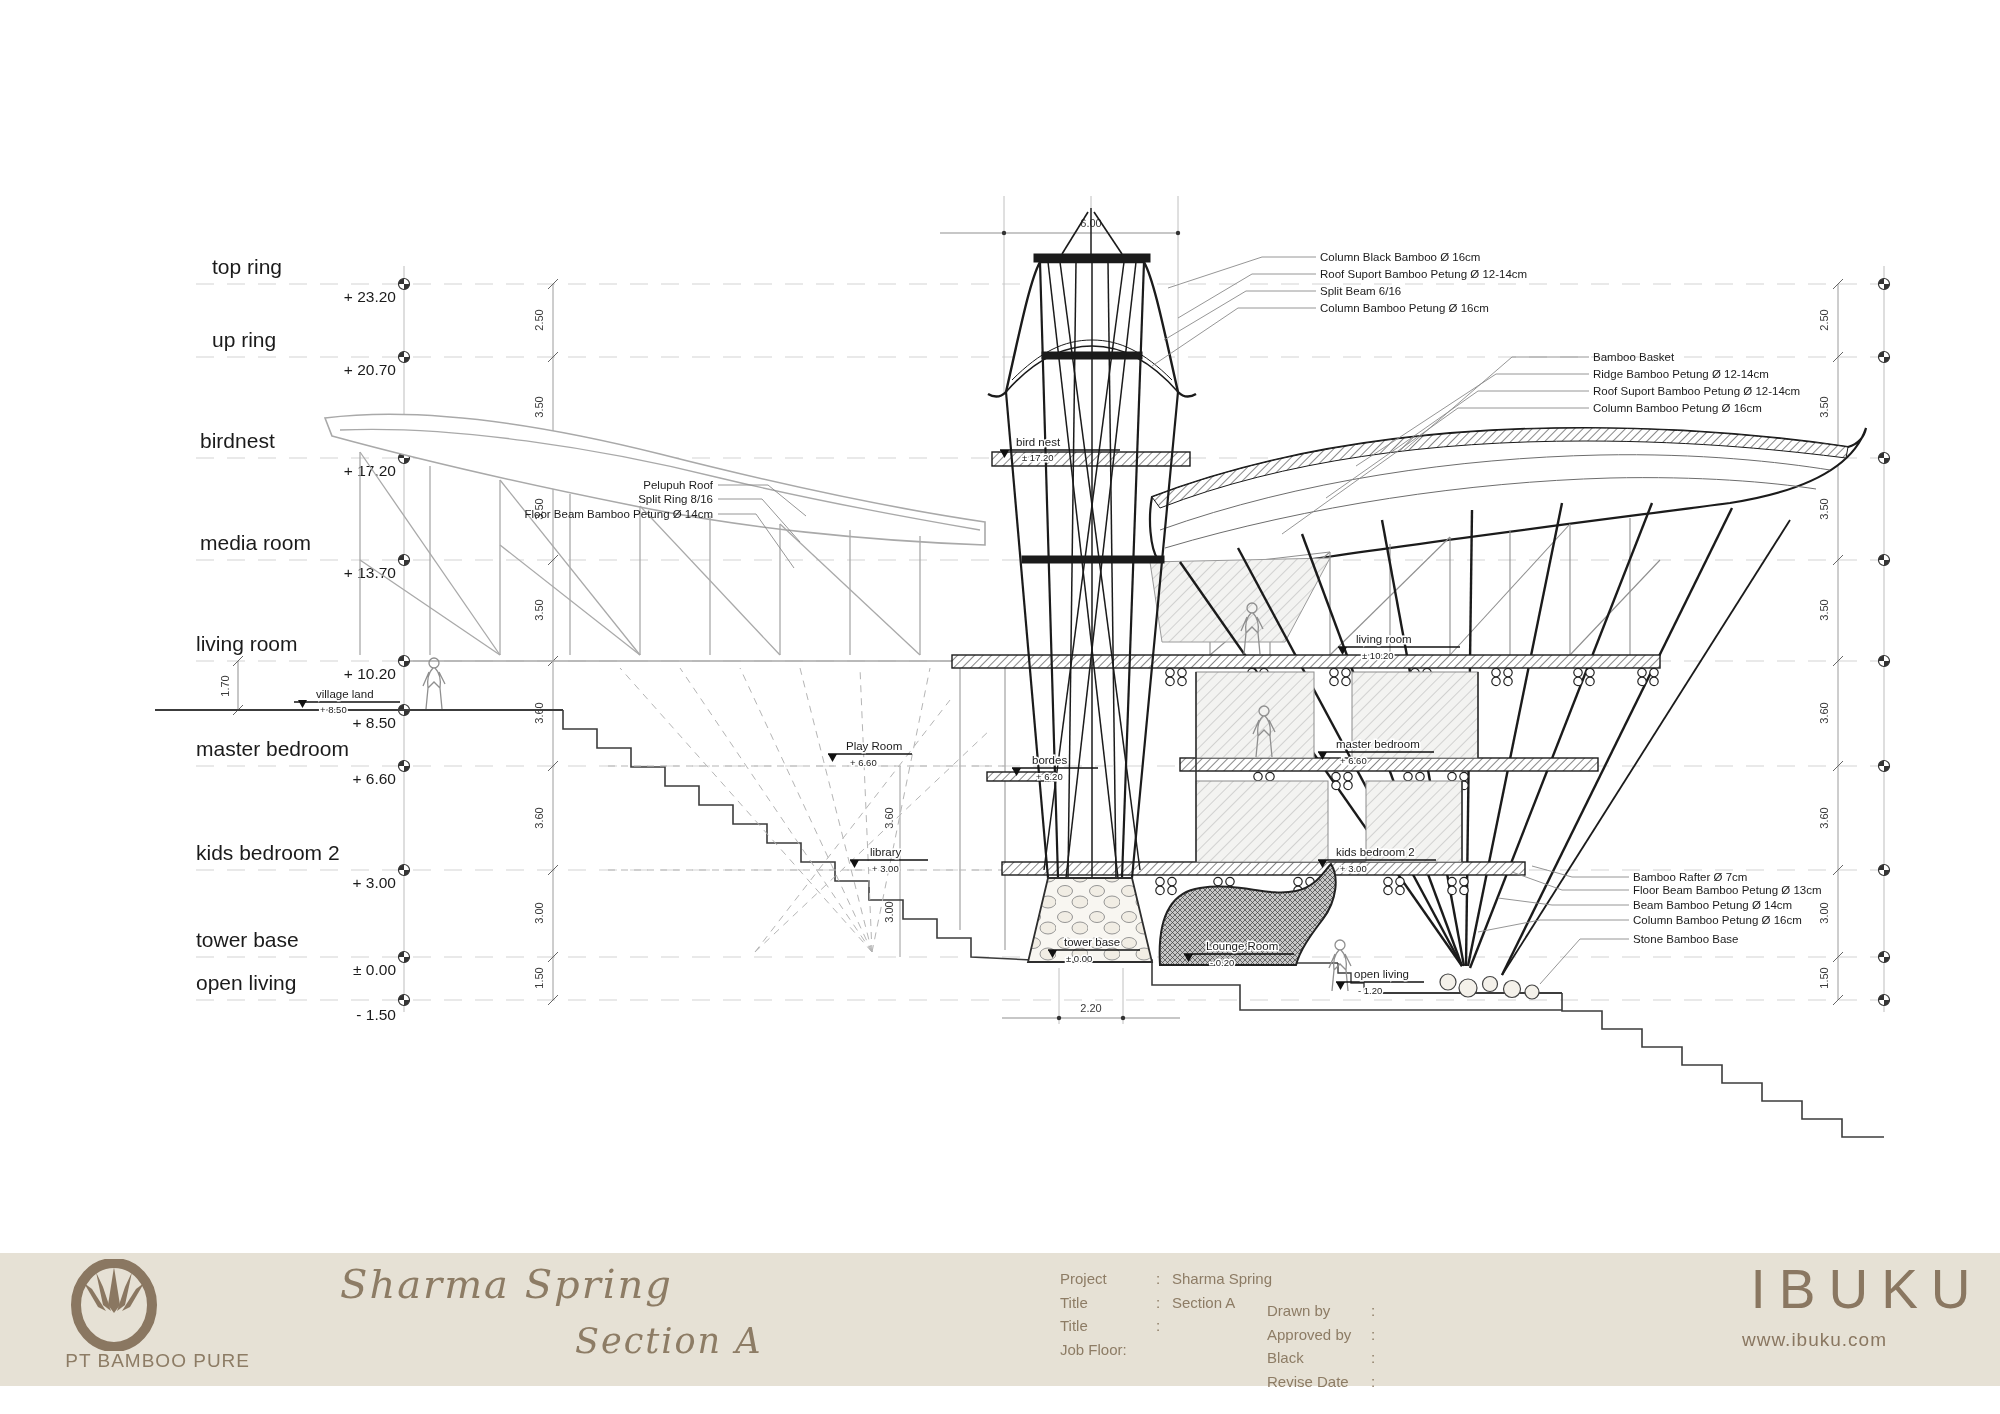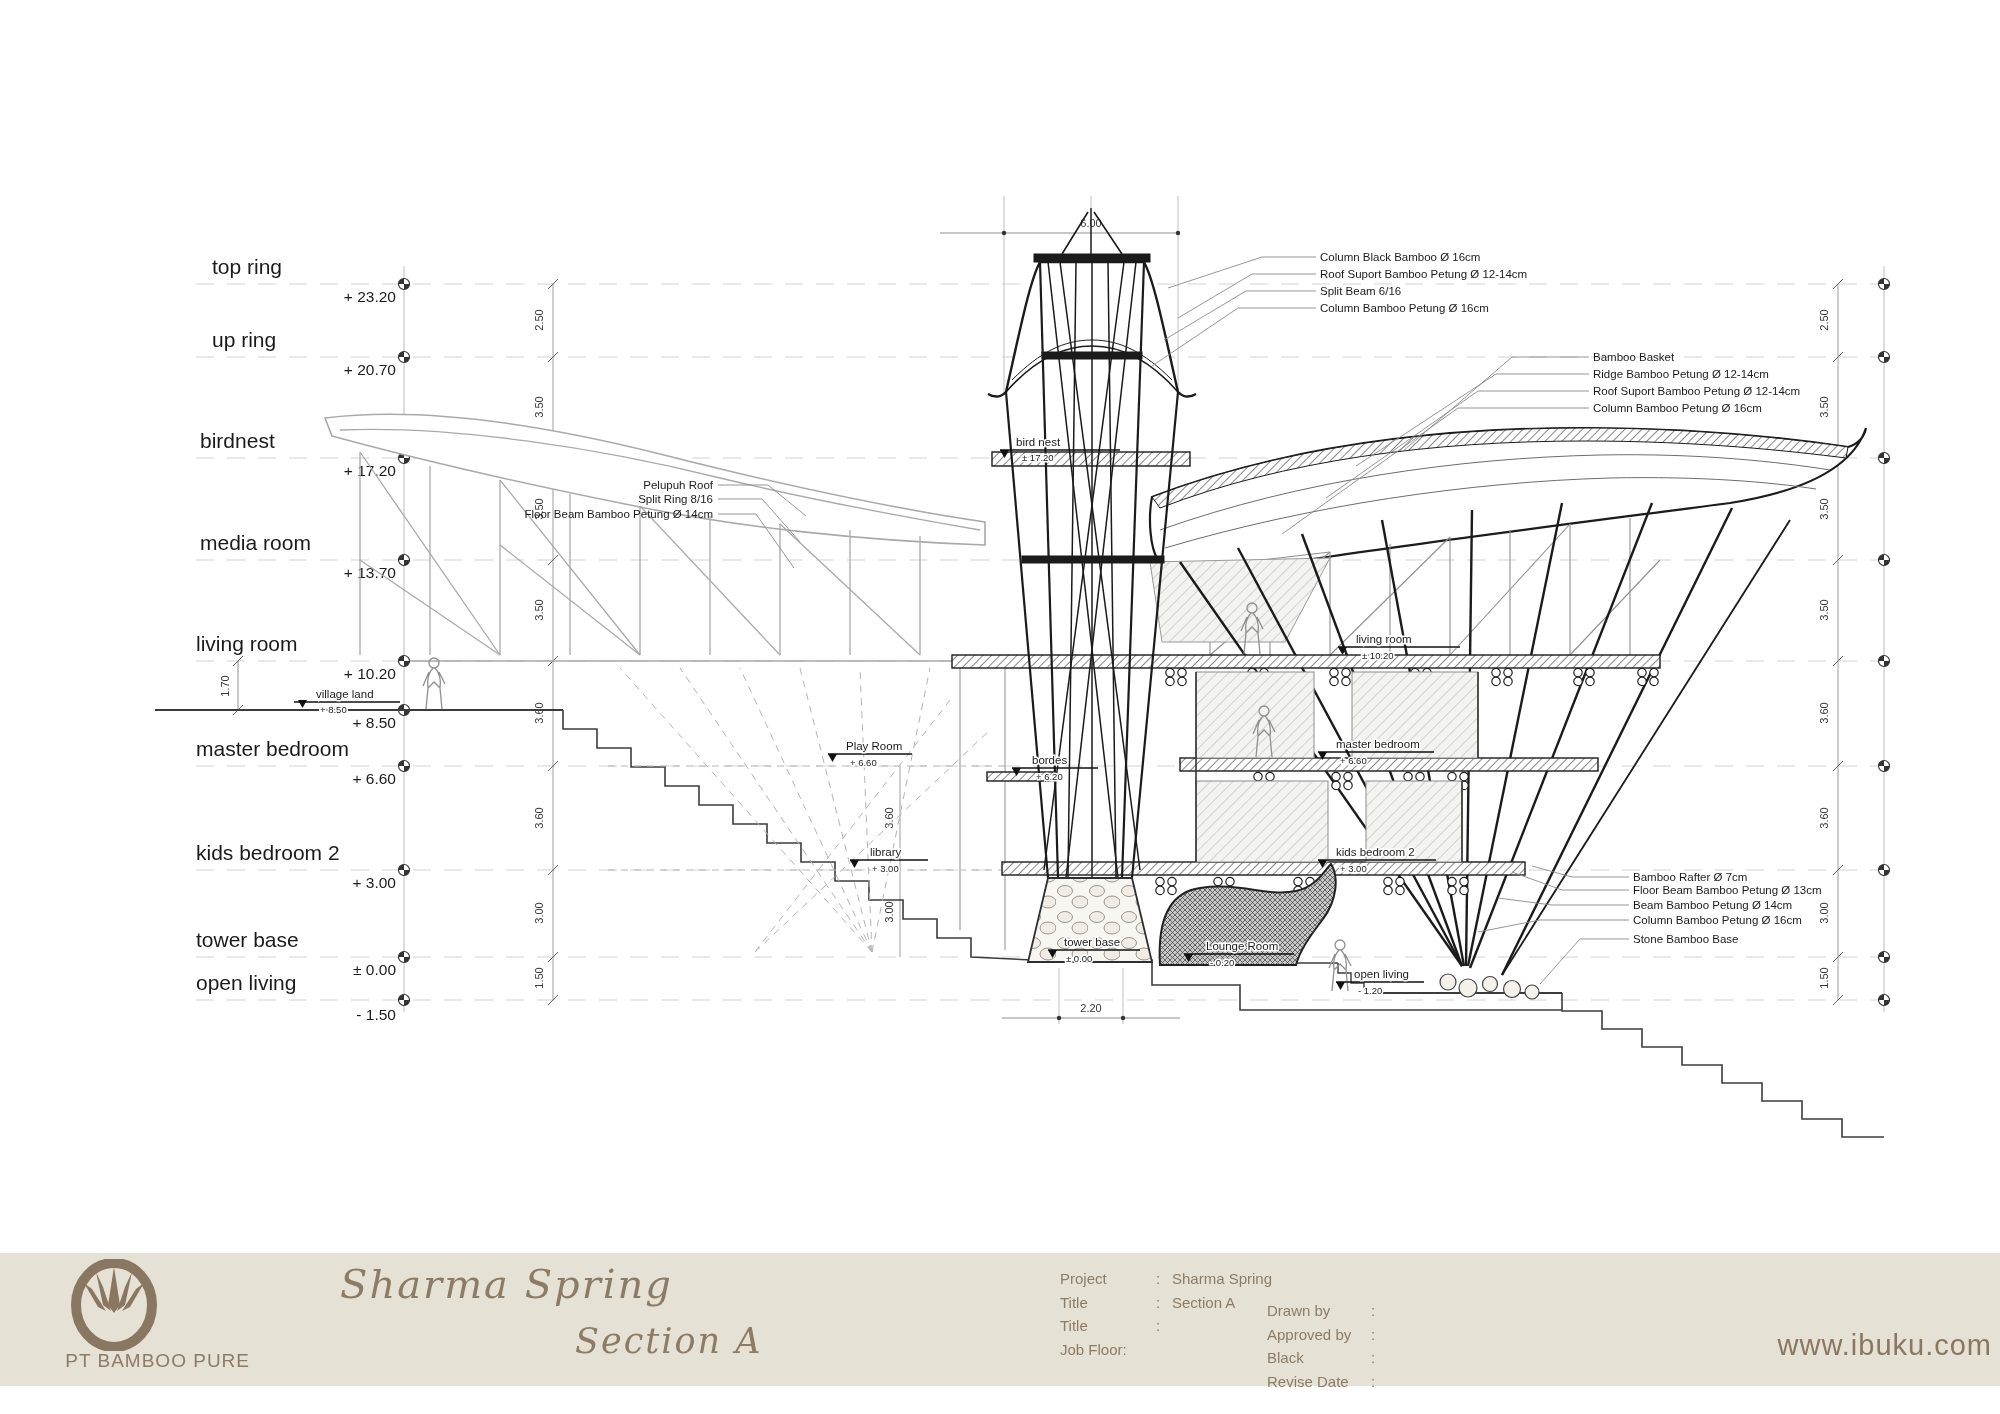--- a/index.html
+++ b/index.html
@@ -28,22 +28,22 @@
   .fscript2{position:absolute;left:575px;top:68px;font-family:"DejaVu Serif",serif;
             font-style:italic;font-size:35px;letter-spacing:2px;}
   .fblock{position:absolute;top:14px;font-size:15px;line-height:23.5px;}
   .fblock .row{display:flex;}
   .fblock .lab{width:96px;}
   .fblock .sep{width:16px;}
   #fsign{left:1267px;margin-top:32px;} #fsign .lab{width:104px;}
   #ffields{left:1060px;}
   .fbrand{position:absolute;left:1742px;top:4px;width:250px;text-align:center;
           font-size:55px;letter-spacing:13px;font-weight:400;}
-  .fsite{position:absolute;left:1742px;top:76px;width:250px;text-align:right;
-         font-size:29px;letter-spacing:1px;}
+  .fsite{position:absolute;left:1742px;top:76px;width:250px;text-align:left;
+         font-size:19px;letter-spacing:1px;}
 </style>
 </head>
 <body>
 
 <div id="page">
 
 <svg width="2000" height="1250" viewBox="0 0 2000 1250">
   <defs>
     <pattern id="hd" width="6" height="6" patternTransform="rotate(45)" patternUnits="userSpaceOnUse">
       <rect width="6" height="6" fill="#fff"></rect>
@@ -552,16 +552,17 @@
     <div class="row">
       <span class="lab">Black</span>
       <span class="sep">:</span>
     </div>
     <div class="row">
       <span class="lab">Revise Date</span>
       <span class="sep">:</span>
     </div>
   </div>
 
+  <div class="fbrand" style="color: rgb(138, 119, 97);">IBUKU</div>
   <div class="fsite" style="color: rgb(138, 119, 97);">www.ibuku.com</div>
 </div>
 
 </div>
 
 </body></html>

